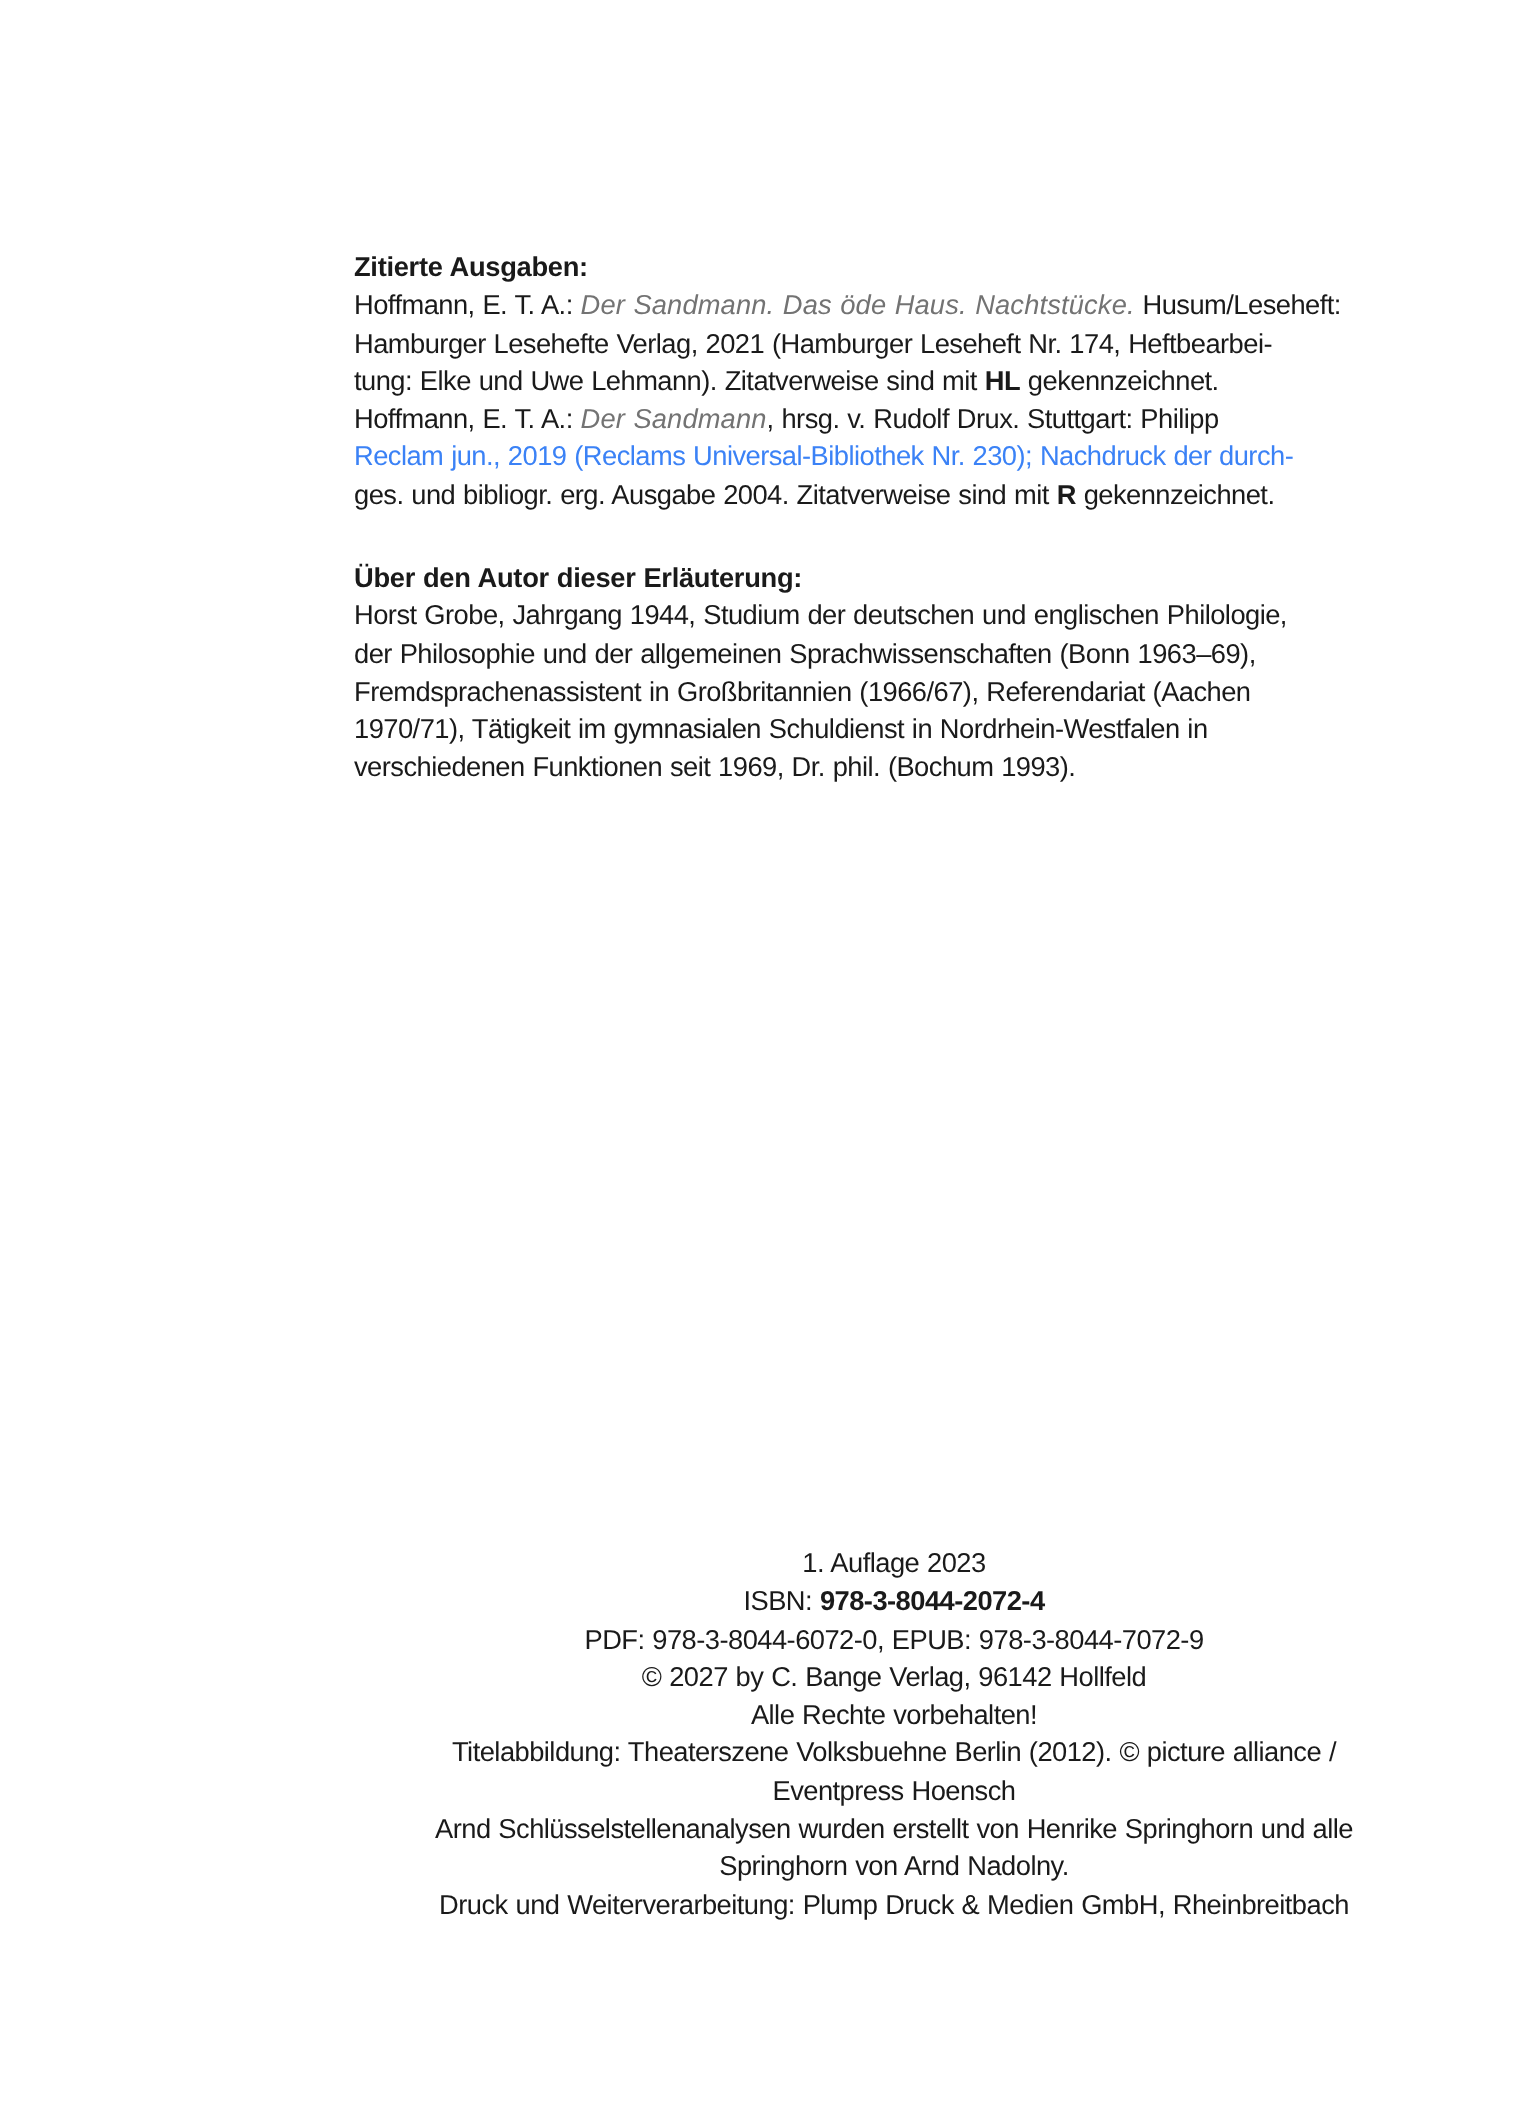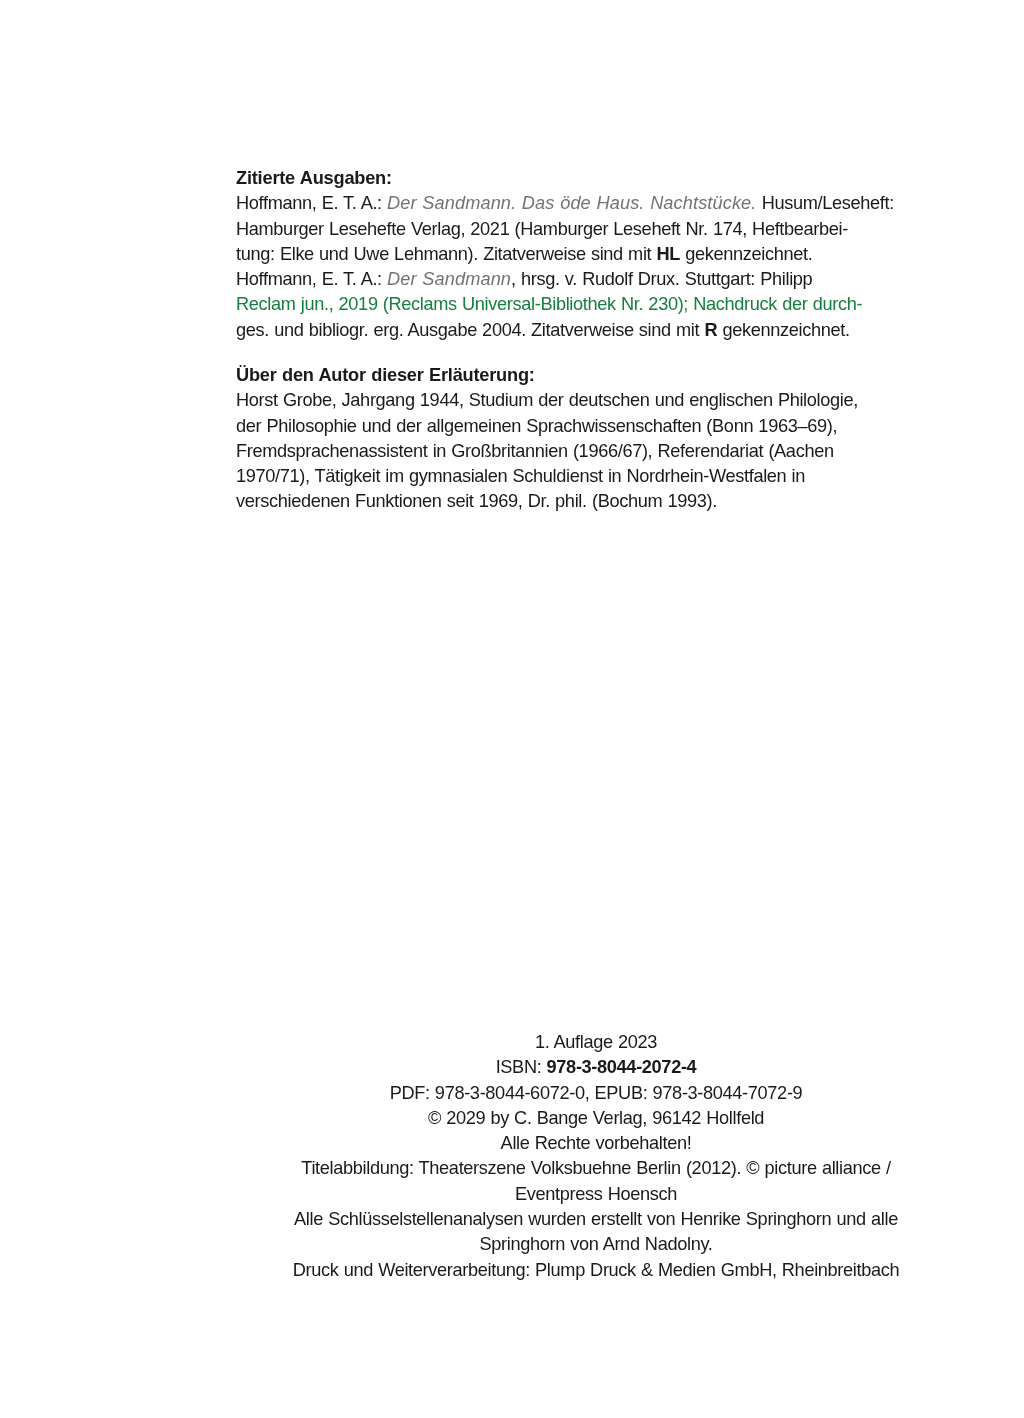--- a/index.html
+++ b/index.html
@@ -38,23 +38,23 @@
     .heading {
       font-weight: bold;
       letter-spacing: -0.2px;
     }
     .it {
       font-style: italic;
       color: #737373;
       letter-spacing: 0.1px;
     }
     .b { font-weight: bold; }
-    .light { color: #15803d; }
+    .light { color: #3b82f6; }
     #cited { top: 166px; }
-    #author { top: 363px; }
+    #author { top: 373px; }
     #imprint { top: 1030px; text-align: center; }
   </style>
 </head>
 <body>
 
 <div class="page">
 
   <section id="cited" class="block">
     <p class="heading">Zitierte Ausgaben:</p>
 
@@ -77,22 +77,22 @@
     <p>der Philosophie und der allgemeinen Sprachwissenschaften (Bonn 1963–69),</p>
     <p>Fremdsprachenassistent in Großbritannien (1966/67), Referendariat (Aachen</p>
     <p>1970/71), Tätigkeit im gymnasialen Schuldienst in Nordrhein-Westfalen in</p>
     <p>verschiedenen Funktionen seit 1969, Dr. phil. (Bochum 1993).</p>
   </section>
 
   <section id="imprint" class="block">
     <p>1. Auflage 2023</p>
     <p><span>ISBN: </span><span class="b">978-3-8044-2072-4</span></p>
     <p>PDF: 978-3-8044-6072-0, EPUB: 978-3-8044-7072-9</p>
-    <p>© 2029 by C. Bange Verlag, 96142 Hollfeld</p>
+    <p>© 2027 by C. Bange Verlag, 96142 Hollfeld</p>
     <p>Alle Rechte vorbehalten!</p>
     <p>Titelabbildung: Theaterszene Volksbuehne Berlin (2012). © picture alliance /</p>
     <p>Eventpress Hoensch</p>
-    <p>Alle Schlüsselstellenanalysen wurden erstellt von Henrike Springhorn und alle</p>
+    <p>Arnd Schlüsselstellenanalysen wurden erstellt von Henrike Springhorn und alle</p>
     <p>Springhorn von Arnd Nadolny.</p>
     <p>Druck und Weiterverarbeitung: Plump Druck &amp; Medien GmbH, Rheinbreitbach</p>
   </section>
 
 </div>
 
 </body></html>

